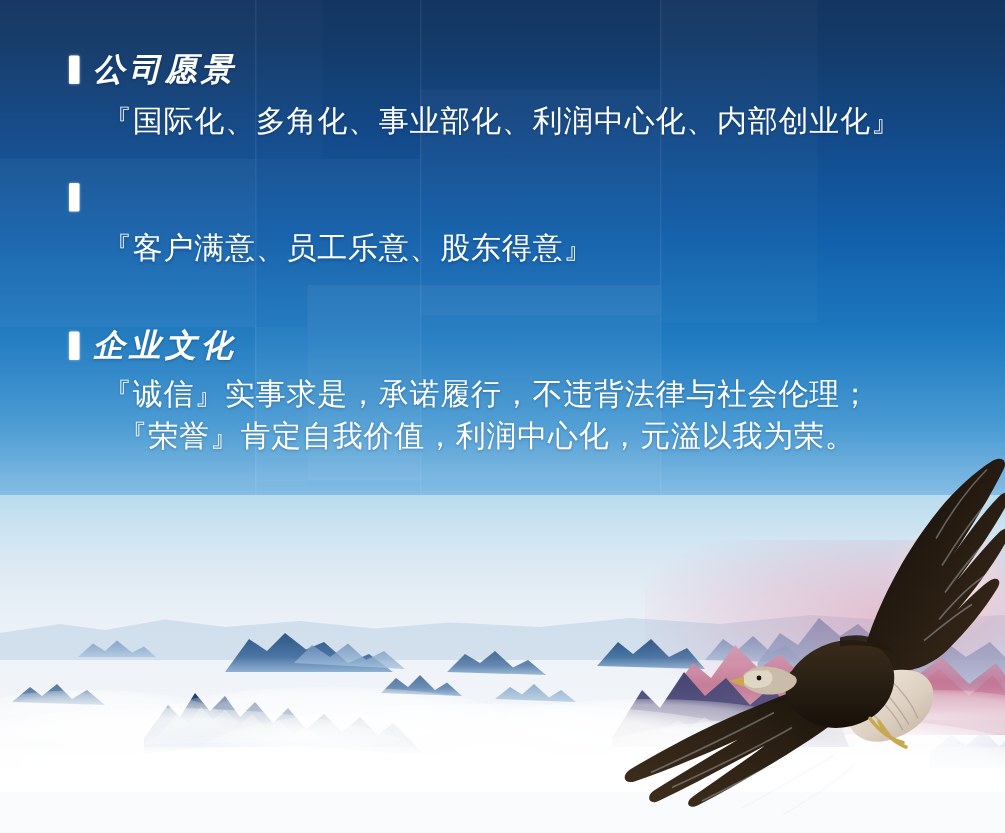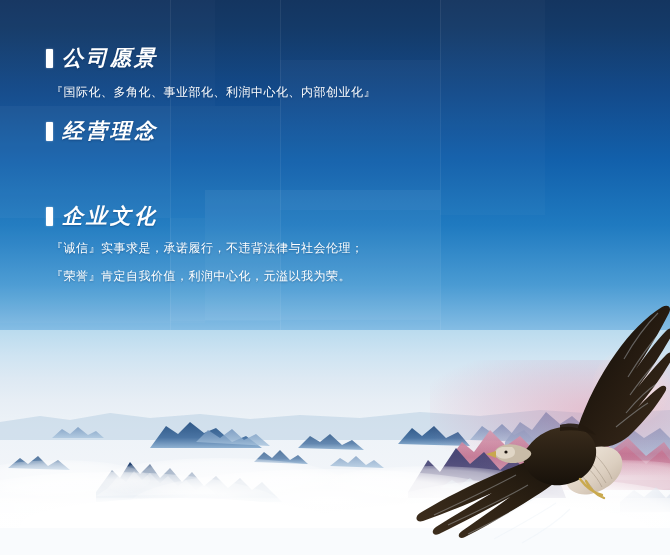--- a/index.html
+++ b/index.html
@@ -47,23 +47,23 @@
   }
 
   
   #content {
     position:absolute;
     left:0; top:0; width:670px; height:340px;
     z-index:20;
   }
 
   .section { position:absolute; left:46px; }
-  .sec-vision  { top:44px; }
+  .sec-vision  { top:32px; }
   .sec-concept { top:117px; }
-  .sec-culture { top:202px; }
+  .sec-culture { top:216px; }
 
   .heading {
     display:flex; align-items:center;
     height:28px;
   }
   .bar {
     width:7px; height:19px;
     background:#ffffff;
     border-radius:1px;
     margin-right:9px;
@@ -76,32 +76,32 @@
     font-weight:bold;
     font-style:italic;
     color:#ffffff;
     letter-spacing:3px;
     line-height:24px;
     white-space:nowrap;
     text-shadow:0 1px 2px rgba(0,30,70,0.35);
   }
 
   .body-line {
-    font-family:Liberation Mono, monospace;
-    font-size:12px;
+    font-family:Liberation Serif, serif;
+    font-size:20px;
     color:#ffffff;
     line-height:28px;
     white-space:nowrap;
-    margin-left:5px;
+    margin-left:22px;
     letter-spacing:0.5px;
     text-shadow:0 1px 2px rgba(0,30,70,0.3);
   }
   .sec-vision  .body-line { margin-top:7px; }
   .sec-concept .body-line { margin-top:7px; }
-  .sec-culture .body-line { margin-top:5px; }
+  .sec-culture .body-line { margin-top:5px;text-align:center; }
   .sec-culture .body-line + .body-line { margin-top:0; }
 
   
   #scenery {
     position:absolute;
     left:0; top:330px; width:670px; height:225px;
     overflow:hidden;
     z-index:10;
   }
   #sky-haze {
@@ -331,22 +331,22 @@
       <div class="heading">
         <span class="bar"></span>
         <span class="heading-text">公司愿景</span>
       </div>
       <div class="body-line">『国际化、多角化、事业部化、利润中心化、内部创业化』</div>
     </div>
 
     <div class="section sec-concept">
       <div class="heading">
         <span class="bar"></span>
-        <span class="heading-text">经营理念</span>
       </div>
+      <div class="body-line">『客户满意、员工乐意、股东得意』</div>
     </div>
 
     <div class="section sec-culture">
       <div class="heading">
         <span class="bar"></span>
         <span class="heading-text">企业文化</span>
       </div>
       <div class="body-line">『诚信』实事求是，承诺履行，不违背法律与社会伦理；</div>
       <div class="body-line">『荣誉』肯定自我价值，利润中心化，元溢以我为荣。</div>
     </div>

